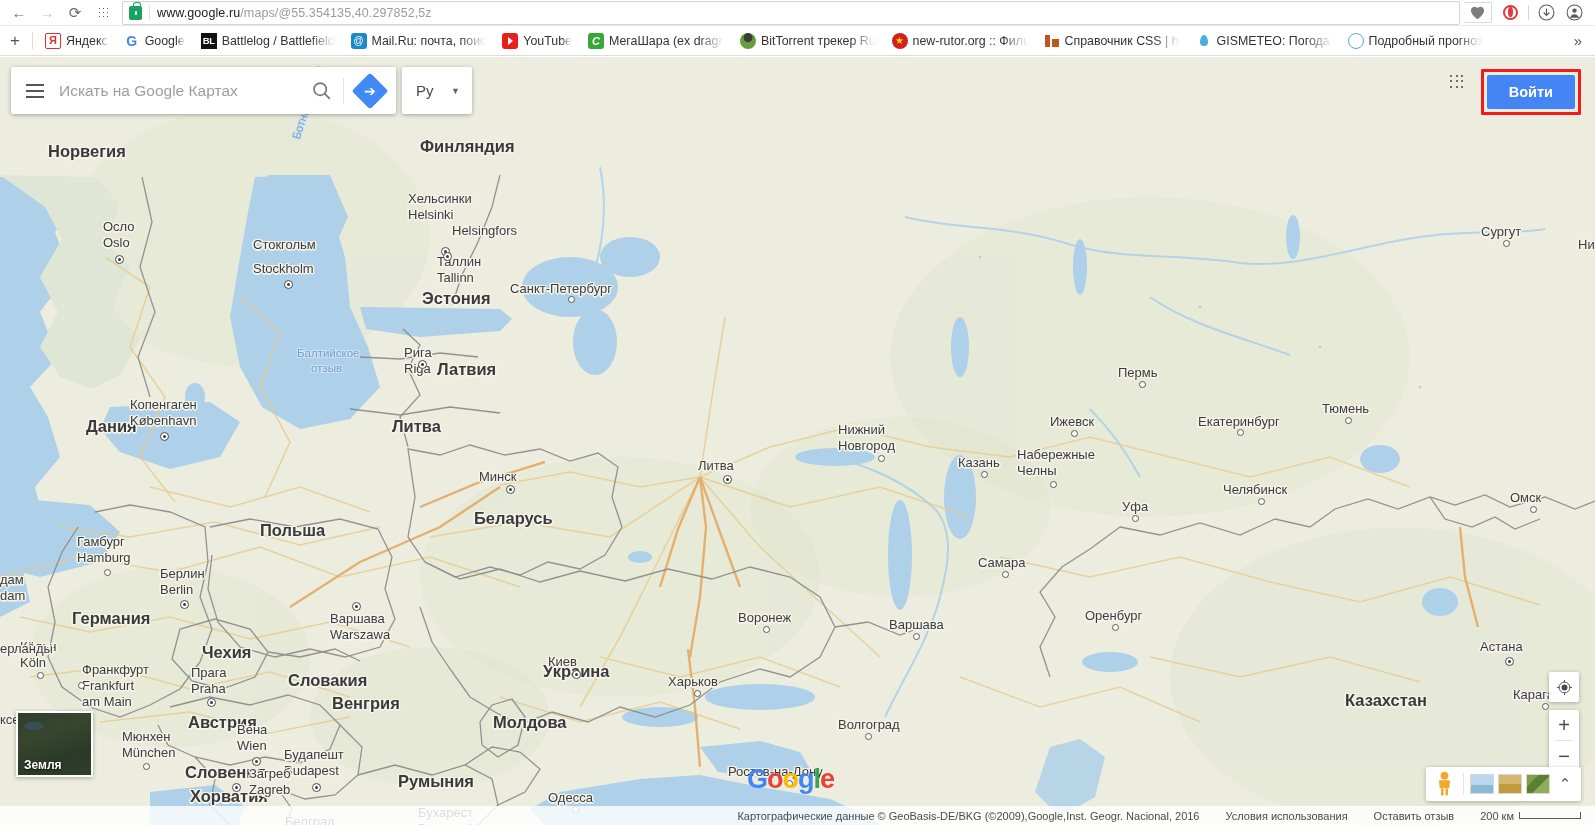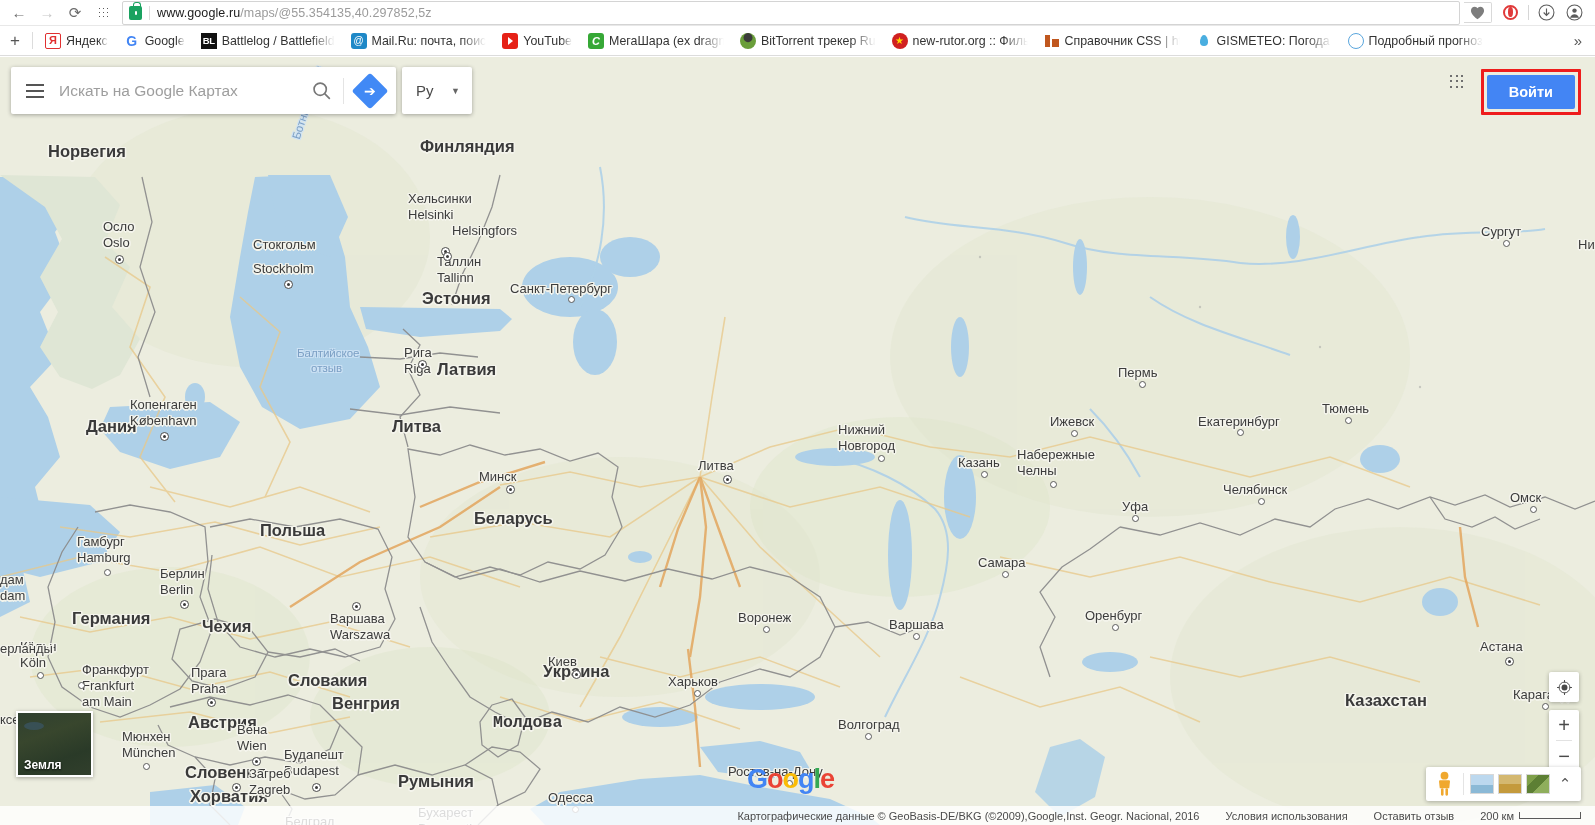--- a/index.html
+++ b/index.html
@@ -515,28 +515,28 @@
     <div id="labels-layer">
         <div class="lbl lbl-country" style="left: 48px; top: 85px;">Норвегия</div>
         <div class="lbl lbl-country" style="left: 420px; top: 80px;">Финляндия</div>
         <div class="lbl lbl-country" style="left: 422px; top: 232px;">Эстония</div>
         <div class="lbl lbl-country" style="left: 437px; top: 303px;">Латвия</div>
         <div class="lbl lbl-country" style="left: 392px; top: 360px;">Литва</div>
         <div class="lbl lbl-country" style="left: 474px; top: 452px;">Беларусь</div>
         <div class="lbl lbl-country" style="left: 86px; top: 360px;">Дания</div>
         <div class="lbl lbl-country" style="left: 260px; top: 464px;">Польша</div>
         <div class="lbl lbl-country" style="left: 72px; top: 552px;">Германия</div>
-        <div class="lbl lbl-country" style="left: 202px; top: 560px;">Чехия</div>
+        <div class="lbl lbl-country" style="left: 202px; top: 586px;">Чехия</div>
         <div class="lbl lbl-country" style="left: 288px; top: 614px;">Словакия</div>
         <div class="lbl lbl-country" style="left: 293px; top: 637px; margin-left: 39px;">Венгрия</div>
         <div class="lbl lbl-country" style="left: 188px; top: 656px;">Австрия</div>
         <div class="lbl lbl-country" style="left: 185px; top: 706px;">Словения</div>
         <div class="lbl lbl-country" style="left: 190px; top: 730px;">Хорватия</div>
         <div class="lbl lbl-country" style="left: 543px; top: 605px;">Украина</div>
-        <div class="lbl lbl-country" style="left: 493px; top: 656px; font-family: Liberation Mono, monospace;">Молдова</div>
+        <div class="lbl lbl-country" style="left: 493px; top: 656px;">Молдова</div>
         <div class="lbl lbl-country" style="left: 398px; top: 715px;">Румыния</div>
         <div class="lbl lbl-country" style="left: 1345px; top: 634px;">Казахстан</div>
         <div class="lbl lbl-city" style="left: 103px; top: 162px;">Осло</div>
         <div class="lbl lbl-city-local" style="left: 103px; top: 178px;">Oslo</div>
         <div class="dot-capital" style="left: 115px; top: 198px;"></div>
         <div class="lbl lbl-city" style="left: 253px; top: 180px;">Стокгольм</div>
         <div class="lbl lbl-city-local" style="left: 253px; top: 204px;">Stockholm</div>
         <div class="dot-capital" style="left: 284px; top: 223px;"></div>
         <div class="lbl lbl-city" style="left: 130px; top: 340px;">Копенгаген</div>
         <div class="lbl lbl-city-local" style="left: 130px; top: 356px;">København</div>

